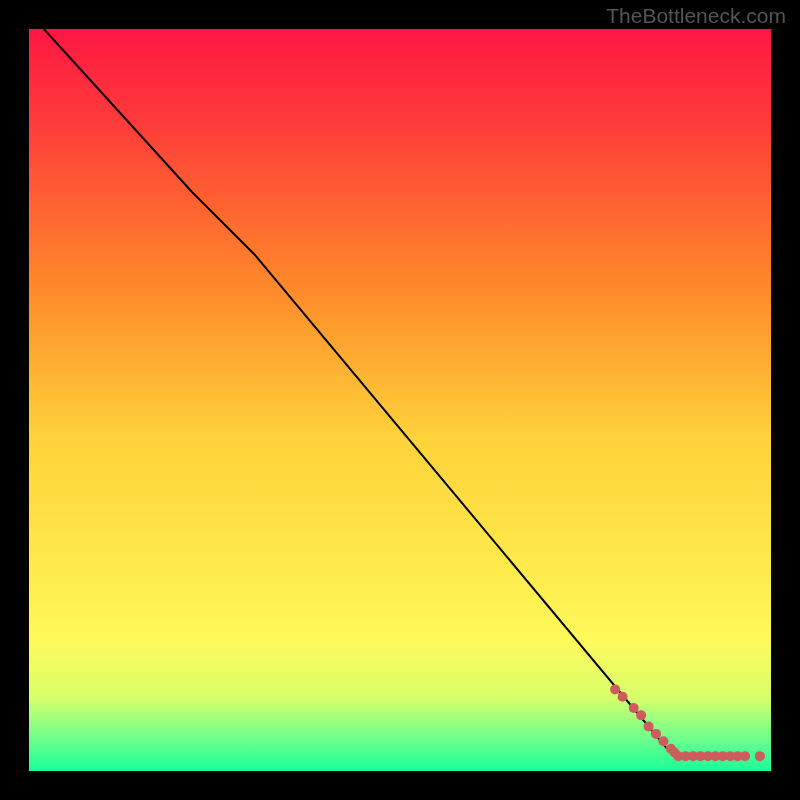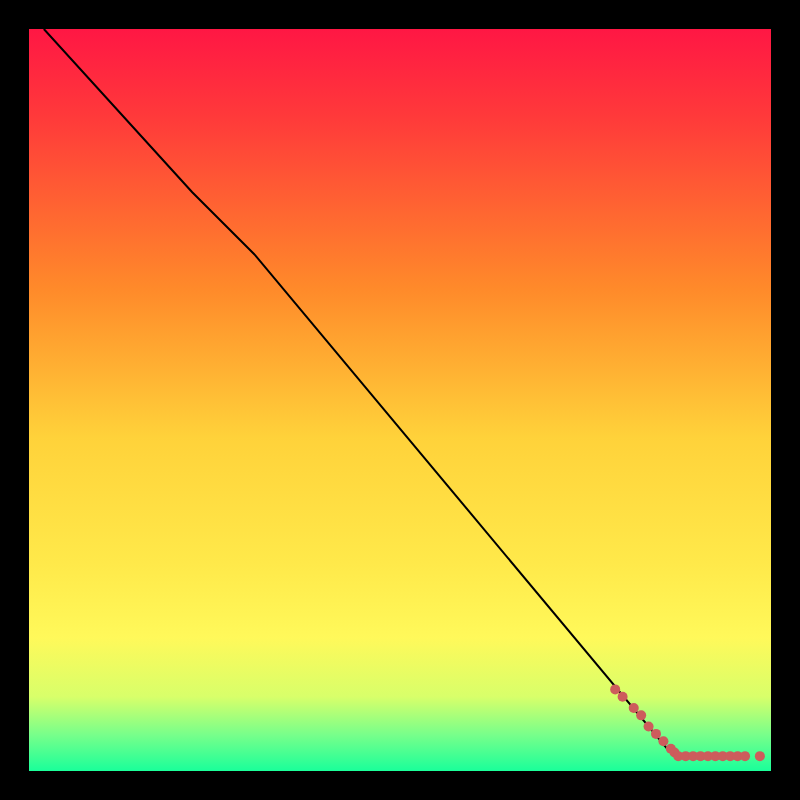--- a/index.html
+++ b/index.html
@@ -35,20 +35,21 @@
     overflow: hidden;
   }
   .plot svg {
     display: block;
   }
 </style>
 </head>
 <body>
 
 <div class="wrap">
+  <div class="attribution">TheBottleneck.com</div>
   <div class="plot">
     <svg id="chart-svg" width="742" height="742" viewBox="0 0 742 742">
       <defs>
         <linearGradient id="bg-grad" x1="0" y1="0" x2="0" y2="1">
             <stop offset="0%" stop-color="#ff1744"></stop>
             <stop offset="12%" stop-color="#ff3a3a"></stop>
             <stop offset="35%" stop-color="#ff8a2a"></stop>
             <stop offset="55%" stop-color="#ffd23a"></stop>
             <stop offset="72%" stop-color="#ffe94a"></stop>
             <stop offset="82%" stop-color="#fff95a"></stop>

